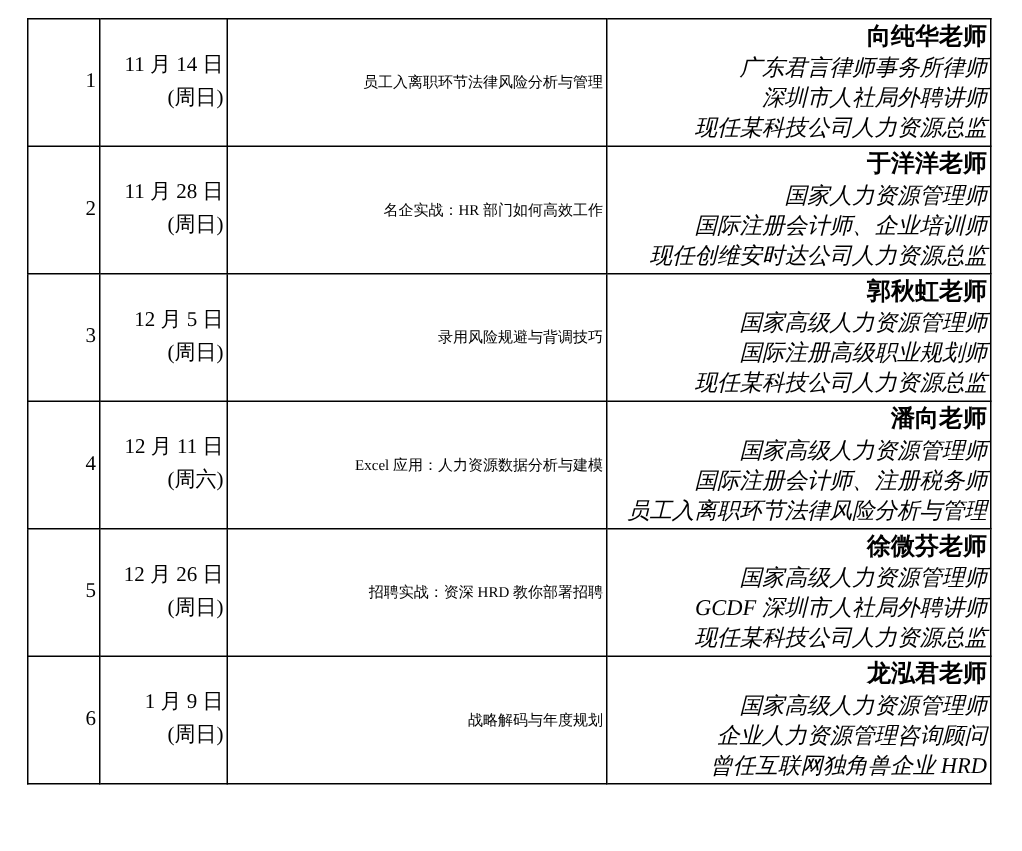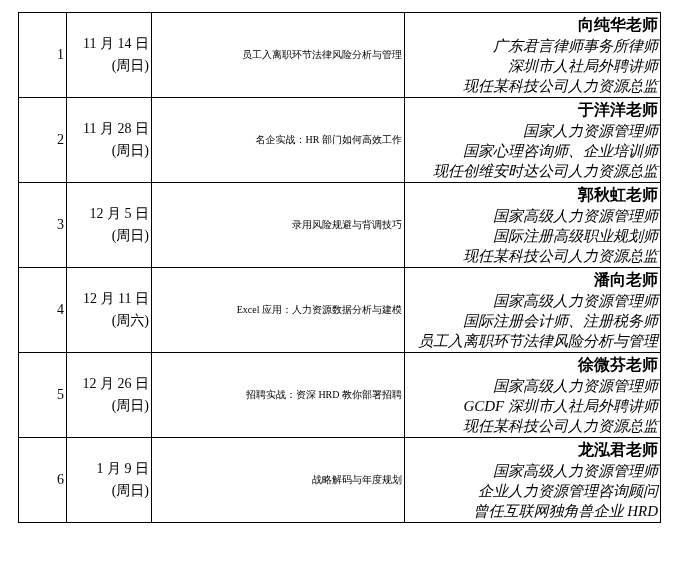--- a/index.html
+++ b/index.html
@@ -86,21 +86,21 @@
       <tr class="data-row">
         <td class="cell-no">2</td>
         <td class="cell-date">
           <div>11 月 28 日</div>
           <div>(周日)</div>
         </td>
         <td class="cell-topic">名企实战：HR 部门如何高效工作</td>
         <td class="cell-lecturer">
           <div class="lect-name">于洋洋老师</div>
           <div class="lect-line">国家人力资源管理师</div>
-          <div class="lect-line">国家心理咨询师、企业培训师</div>
+          <div class="lect-line">国际注册会计师、企业培训师</div>
           <div class="lect-line">现任创维安时达公司人力资源总监</div>
         </td>
       </tr>
 
       <tr class="data-row">
         <td class="cell-no">3</td>
         <td class="cell-date">
           <div>12 月 5 日</div>
           <div>(周日)</div>
         </td>

